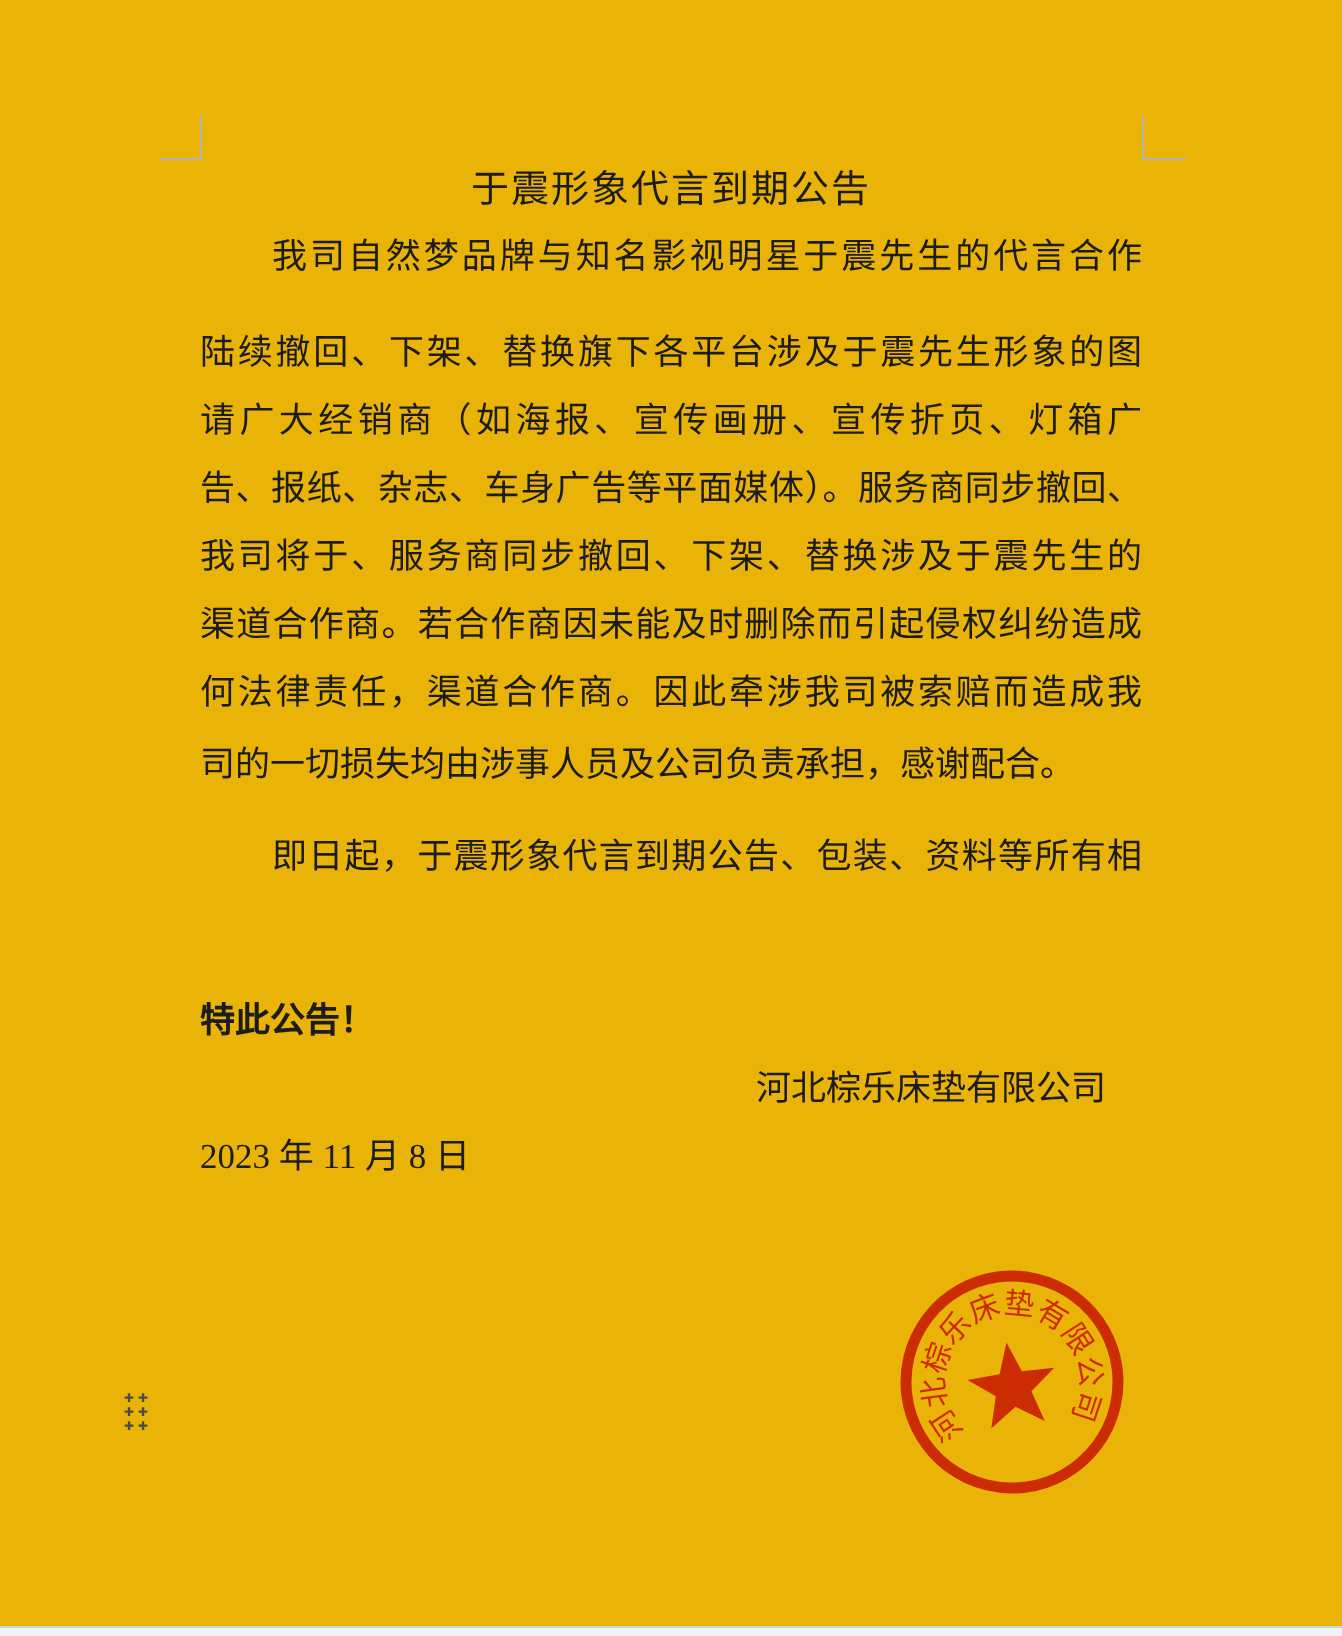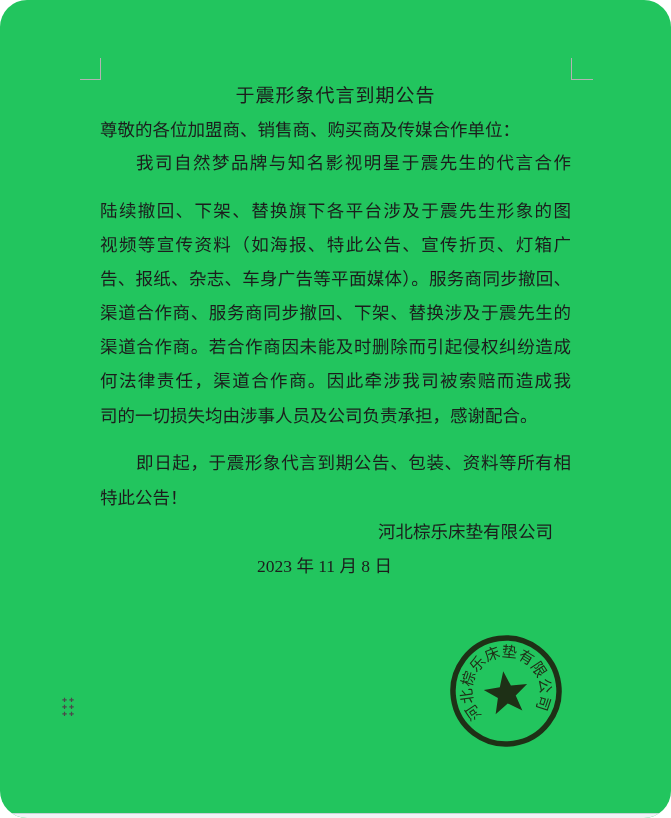--- a/index.html
+++ b/index.html
@@ -1,47 +1,46 @@
 <!DOCTYPE html>
 <html lang="zh-CN"><head>
 <meta charset="utf-8">
 <style>
   html, body { margin: 0; padding: 0; background: #ffffff; }
   .page {
     position: relative;
     width: 671px;
     height: 818px;
-    background: #22c55e;
+    background: #eab308;
     overflow: hidden;
     font-family: "Liberation Serif", "DejaVu Serif", serif;
     color: #1c1c1c;
-    border-radius: 27px;
   }
   
   .crop-left {
     position: absolute; left: 80px; top: 58px; width: 20px; height: 21px;
     border-right: 1px solid #b3b3b3; border-bottom: 1px solid #b3b3b3;
   }
   .crop-right {
     position: absolute; left: 571px; top: 58px; width: 21px; height: 21px;
     border-left: 1px solid #b3b3b3; border-bottom: 1px solid #b3b3b3;
   }
   
   .doc {
     position: absolute; left: 100px; top: 79px; width: 471px;
     font-size: 17.5px; line-height: 34px;
   }
   .dline { height: 34px; overflow: hidden; }
   .j { text-align: justify; text-align-last: justify; font-family: Liberation Mono, monospace; }
   .ind { padding-left: 36px; }
   .title { text-align: center; font-size: 19px; height: 34px; letter-spacing: 1px; }
   .para-sp { margin-top: 14px; }
-  .closing { height: 34px; }
+  .closing { margin-top: 46px; height: 34px; font-weight: bold; }
   .company { text-align: right; padding-right: 18px; height: 34px; }
-  .dateline { text-align: center; padding-right: 22px; height: 34px; }
+  .dateline { text-align: left; padding-right: 22px; height: 34px; }
   
   .seal {
     position: absolute; left: 448px; top: 633px; width: 116px; height: 116px;
     mix-blend-mode: multiply; opacity: 0.93;
     transform: rotate(-8deg);
   }
   
   .fmt-marks {
     position: absolute; left: 61px; top: 696px;
     display: grid; grid-template-columns: 7px 7px; grid-auto-rows: 7px;
@@ -59,31 +58,30 @@
 
 <div class="page">
 
   <div class="crop-left"></div>
   <div class="crop-right"></div>
 
   <div class="doc">
 
     <div class="title">于震形象代言到期公告</div>
 
-    <div class="dline">尊敬的各位加盟商、销售商、购买商及传媒合作单位：</div>
 
     <div>
       <div class="dline j ind">我司自然梦品牌与知名影视明星于震先生的代言合作</div>
     </div>
 
     <div class="para-sp">
       <div class="dline j">陆续撤回、下架、替换旗下各平台涉及于震先生形象的图片、</div>
-      <div class="dline j">视频等宣传资料（如海报、特此公告、宣传折页、灯箱广</div>
+      <div class="dline j">请广大经销商（如海报、宣传画册、宣传折页、灯箱广</div>
       <div class="dline j">告、报纸、杂志、车身广告等平面媒体）。服务商同步撤回、</div>
-      <div class="dline j">渠道合作商、服务商同步撤回、下架、替换涉及于震先生的</div>
+      <div class="dline j">我司将于、服务商同步撤回、下架、替换涉及于震先生的</div>
       <div class="dline j">渠道合作商。若合作商因未能及时删除而引起侵权纠纷造成任</div>
       <div class="dline j">何法律责任，渠道合作商。因此牵涉我司被索赔而造成我</div>
       <div class="dline">司的一切损失均由涉事人员及公司负责承担，感谢配合。</div>
     </div>
 
     <div class="para-sp">
       <div class="dline j ind">即日起，于震形象代言到期公告、包装、资料等所有相关</div>
     </div>
 
     <div class="closing">特此公告！</div>

